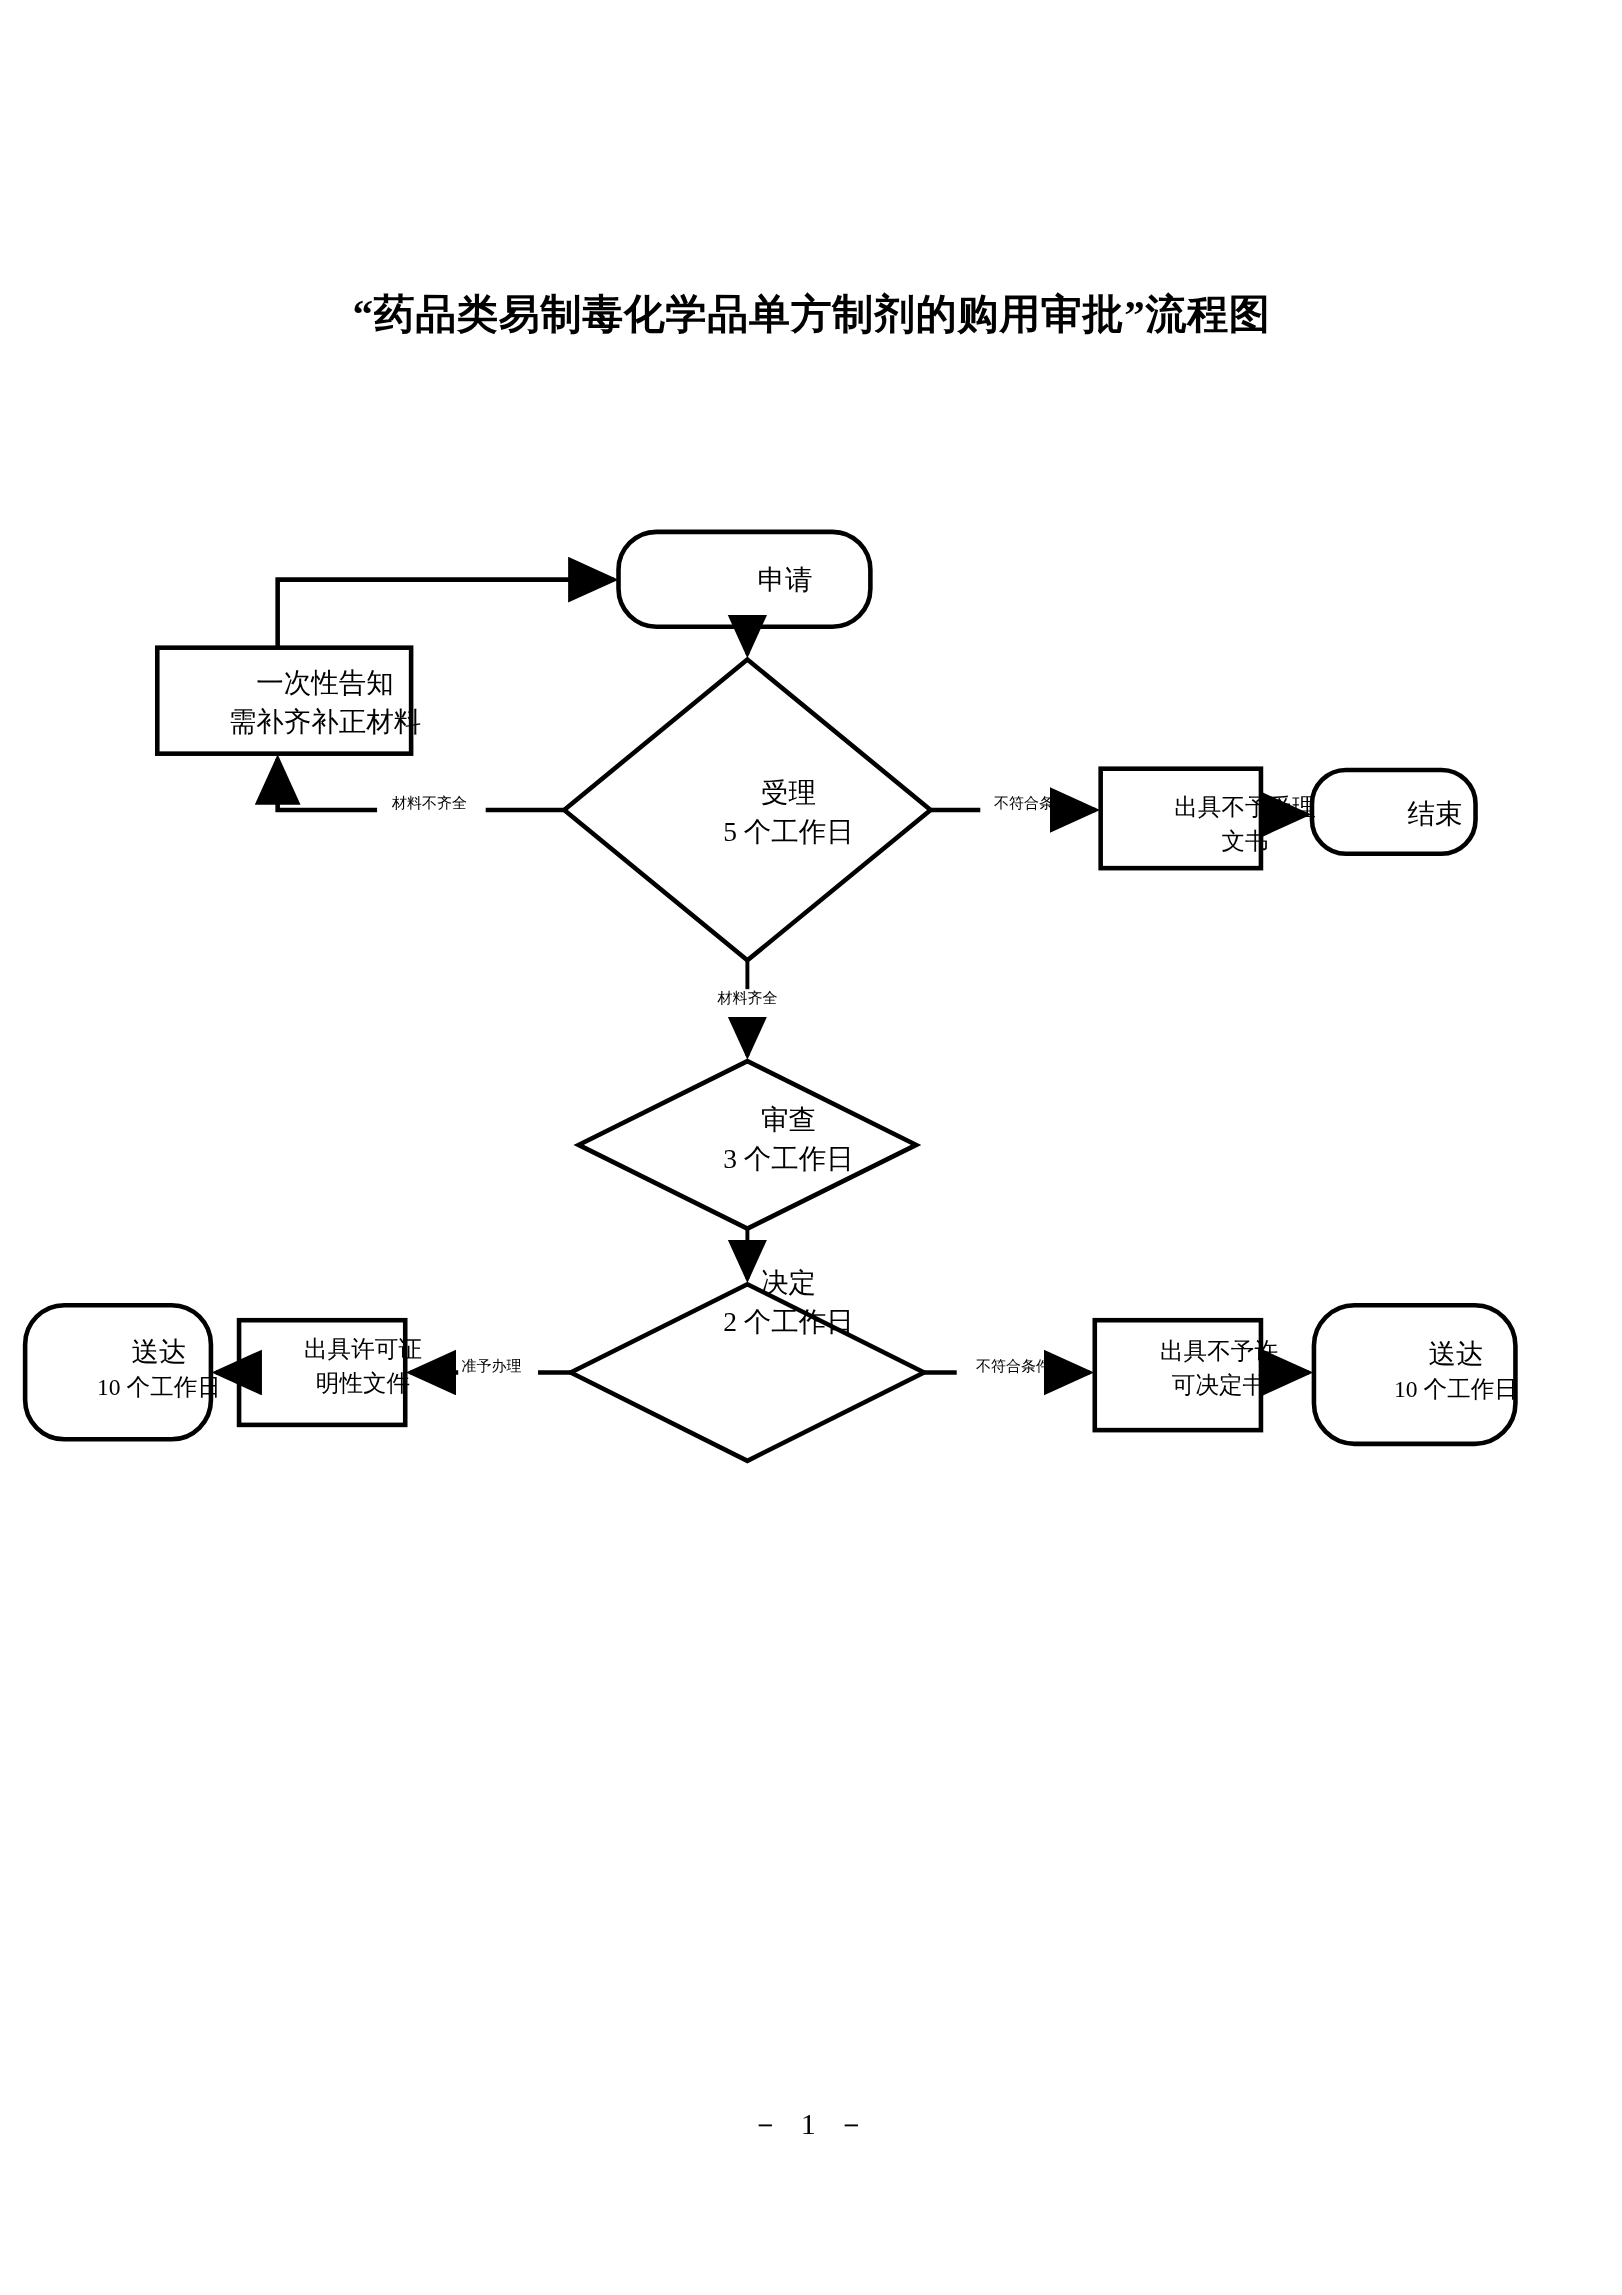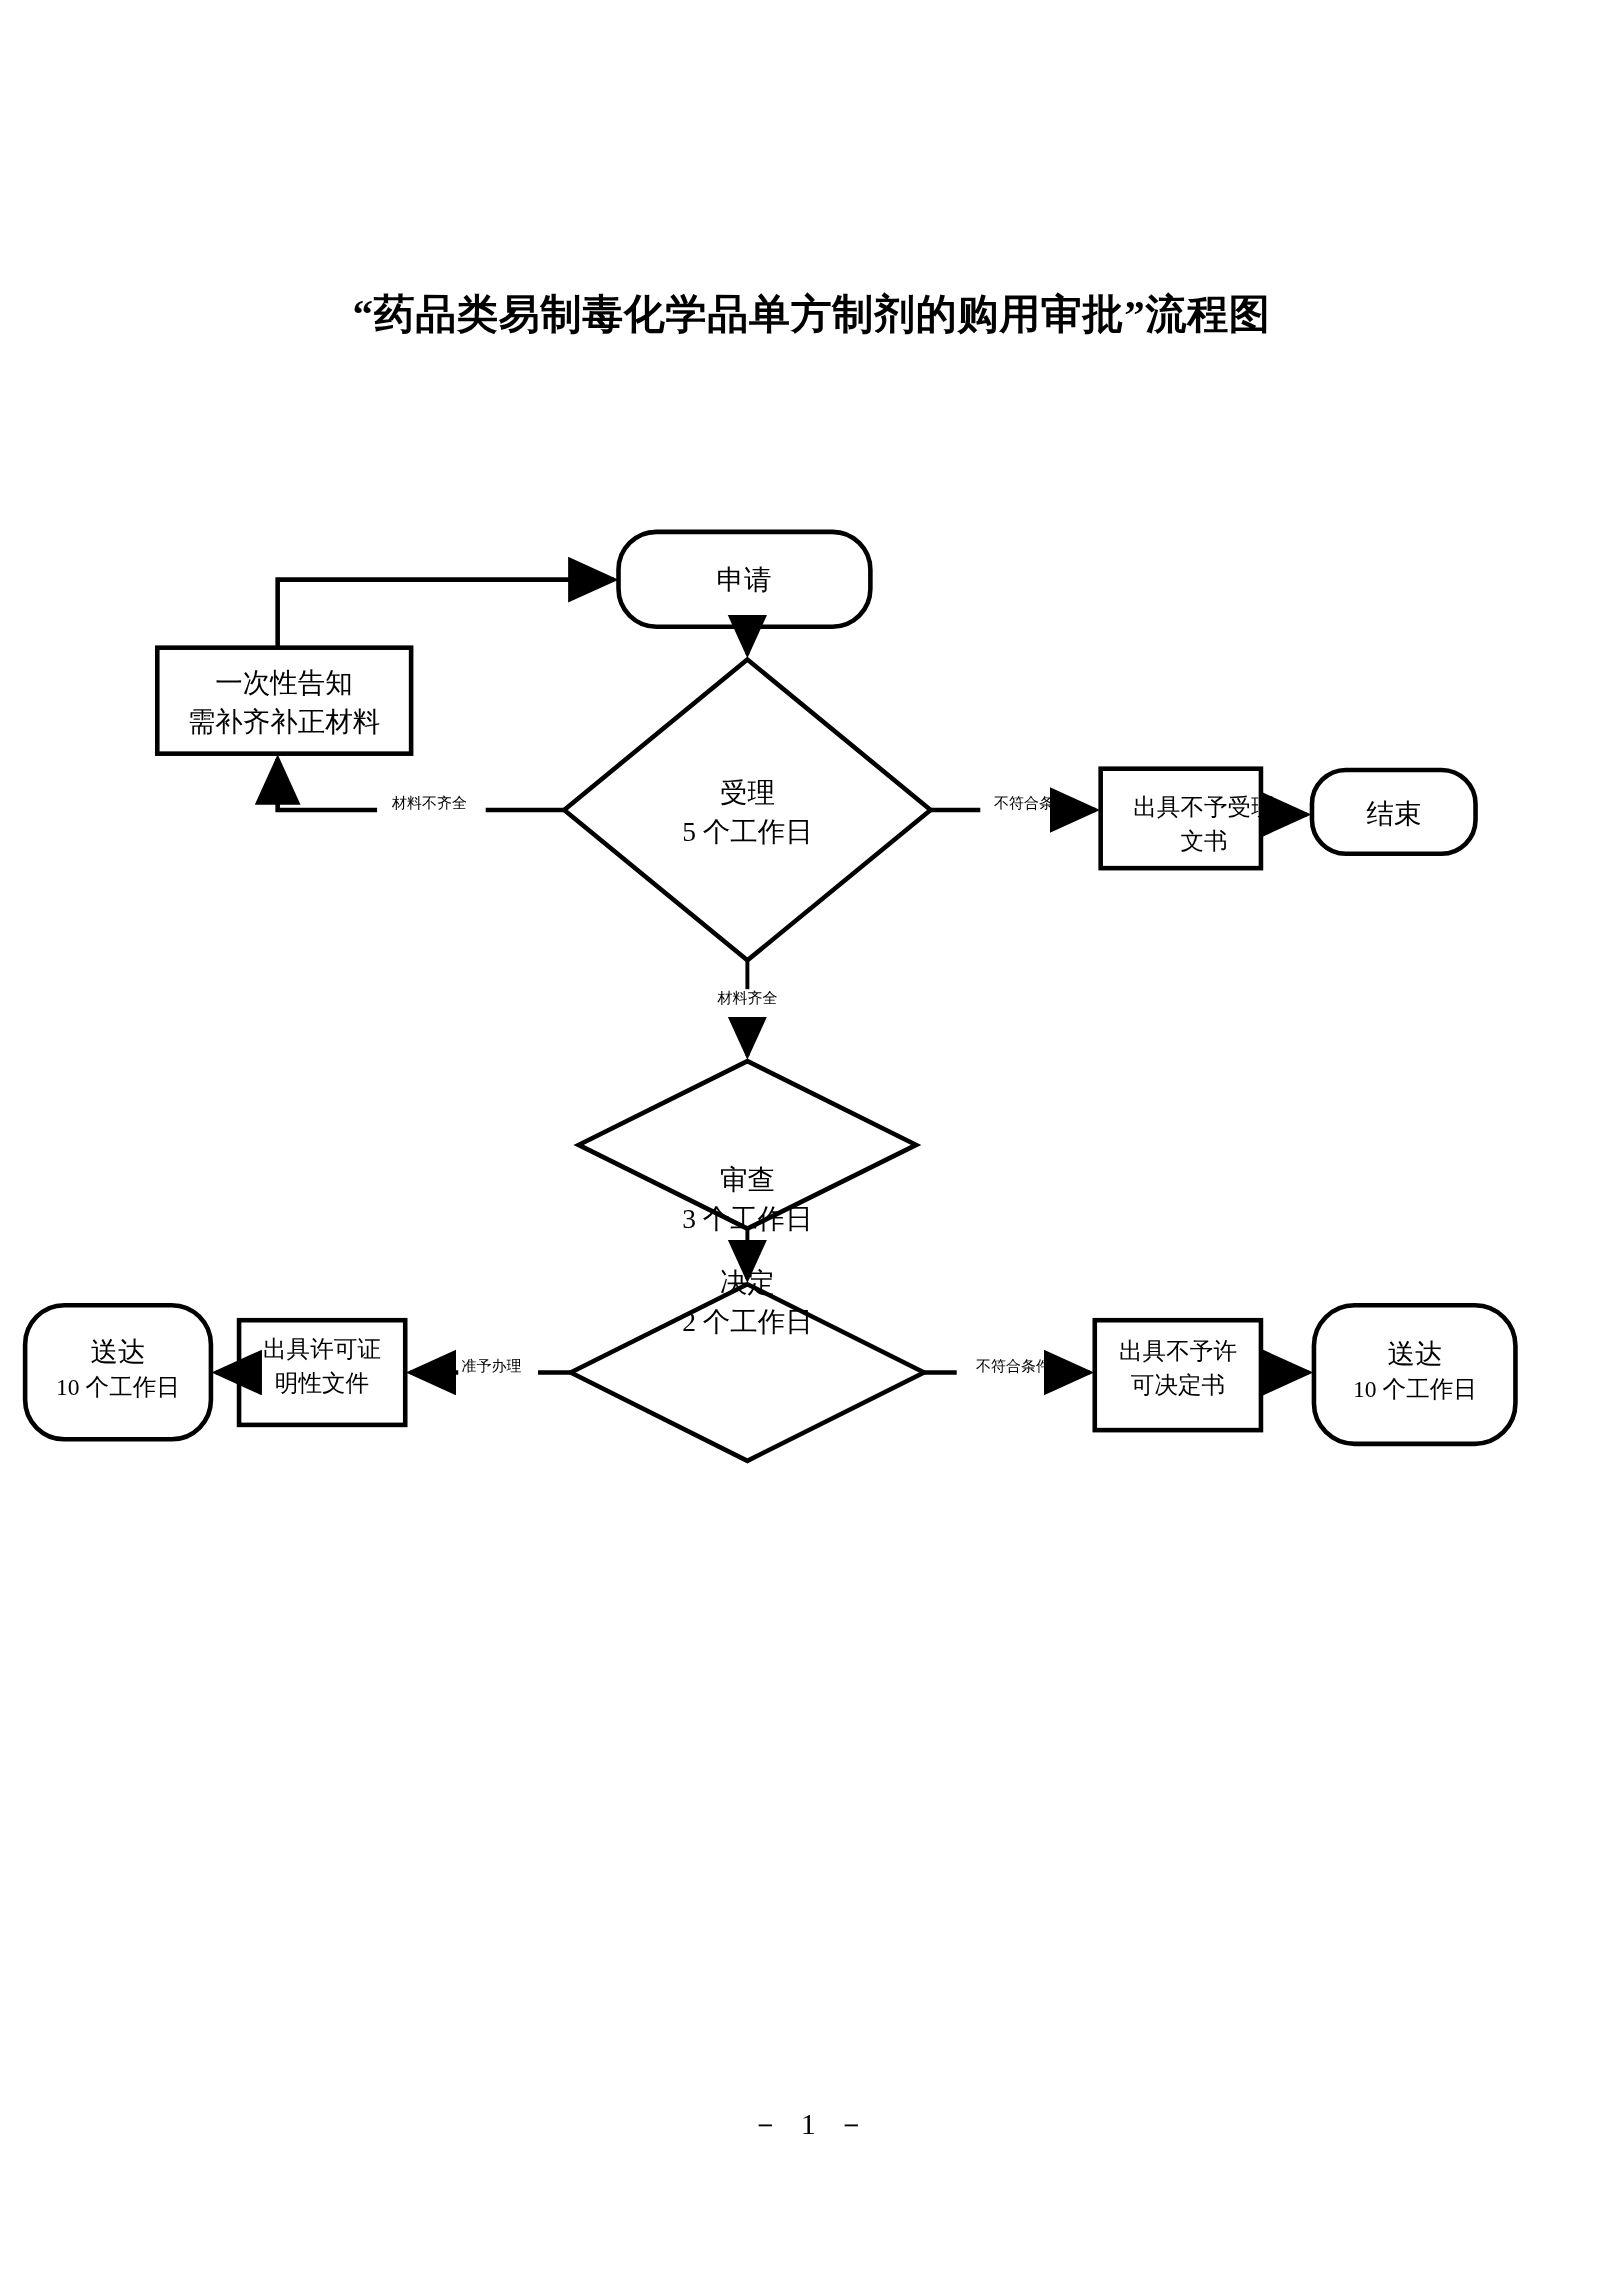--- a/index.html
+++ b/index.html
@@ -39,20 +39,21 @@
   }
   .node-label {
     position: absolute;
     text-align: center;
     font-size: 27.5px;
     line-height: 1.42;
     font-family: "Liberation Serif", "DejaVu Serif", serif;
     color: #000;
     pointer-events: none;
     white-space: nowrap;
+    padding-left: 41px;
   }
   .edge-label {
     position: absolute;
     text-align: center;
     font-size: 15px;
     line-height: 1.2;
     font-family: "Liberation Serif", "DejaVu Serif", serif;
     color: #000;
     white-space: nowrap;
   }
@@ -155,21 +156,21 @@
 
   <div class="node-label" style="left:1124px; top:783px; width:160px; font-size:23.6px;margin-top:8px;">
     <div>出具不予受理</div>
     <div>文书</div>
   </div>
 
   <div class="node-label" style="left:1312px; top:794px; width:164px;">
     <div>结束</div>
   </div>
 
-  <div class="node-label" style="left:610px; top:1160px; width:275px;">
+  <div class="node-label" style="left:610px; top:1100px; width:275px;">
     <div>审查</div>
     <div>3 个工作日</div>
   </div>
 
   <div class="node-label" style="left:610px; top:1263px; width:275px;">
     <div>决定</div>
     <div>2 个工作日</div>
   </div>
 
   <div class="node-label" style="left:239px; top:1333px; width:166px; font-size:23.6px;text-align:center;">

